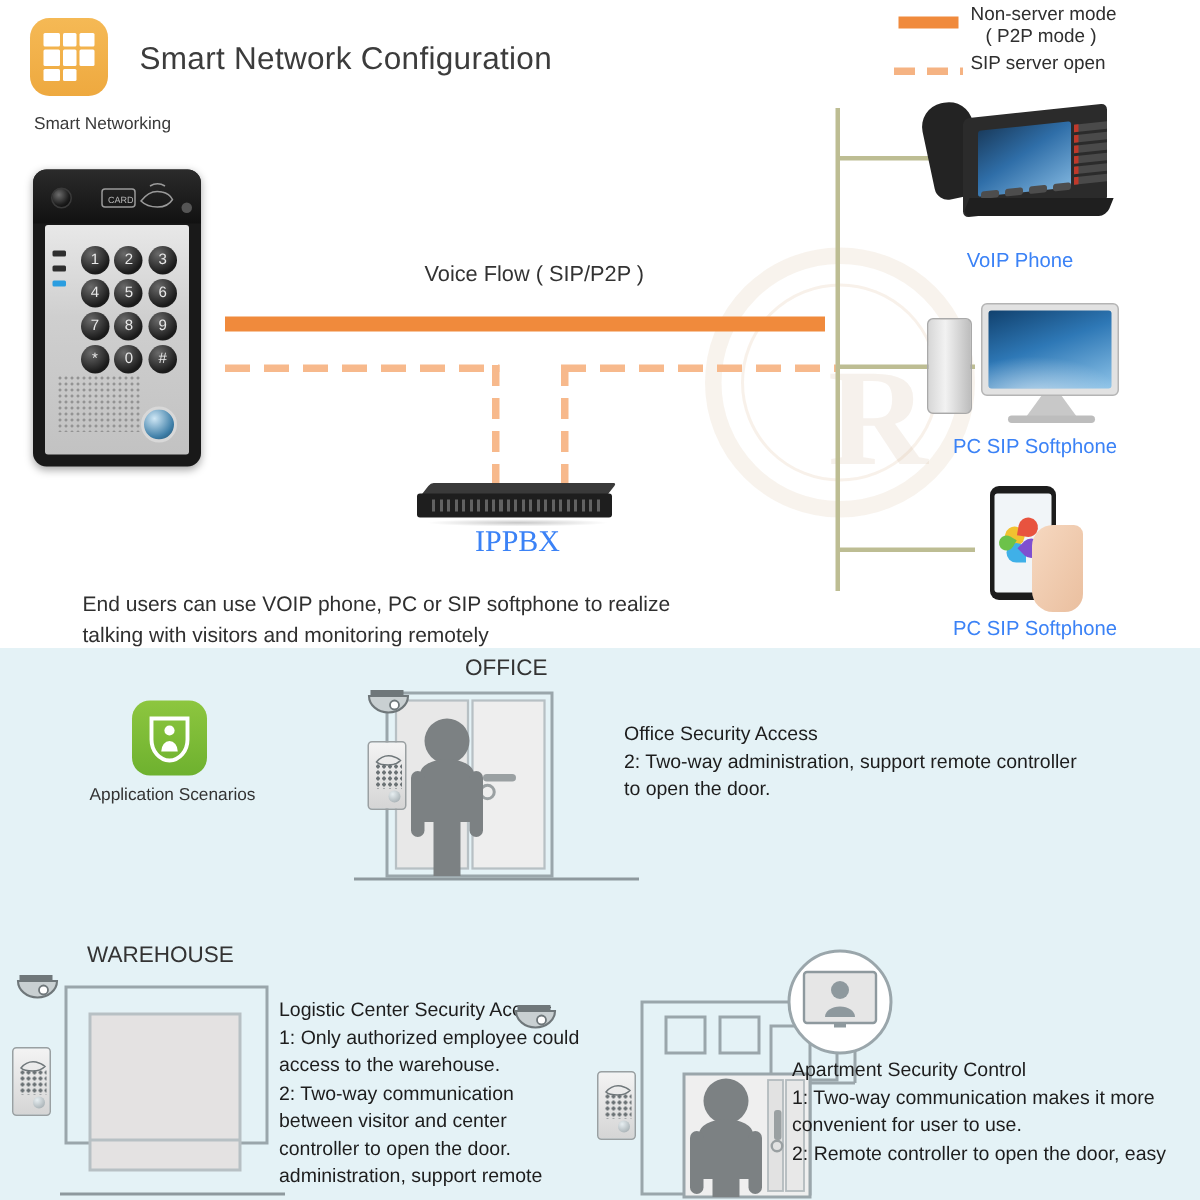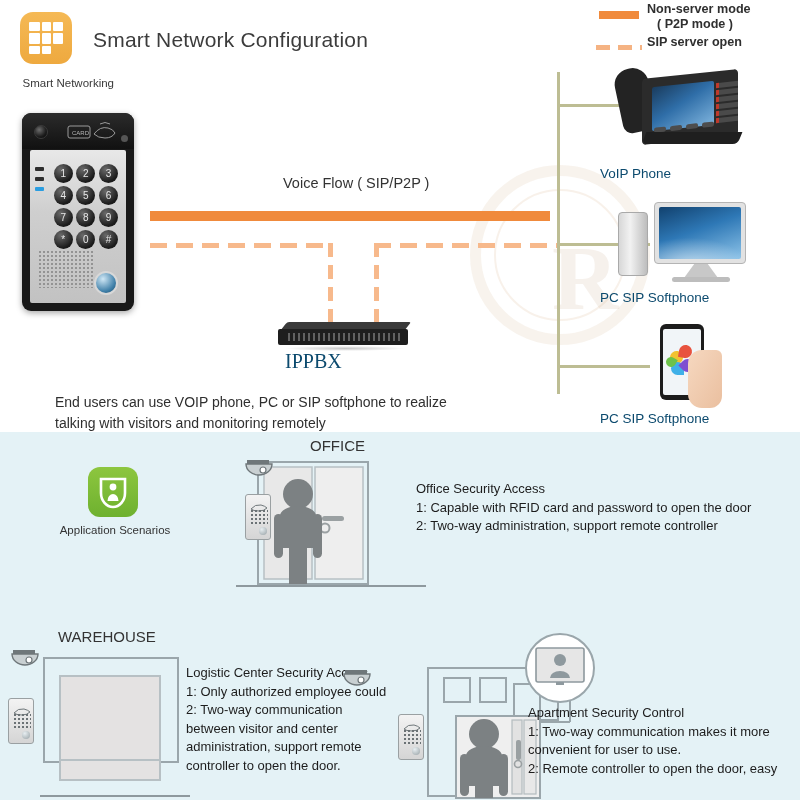--- a/index.html
+++ b/index.html
@@ -26,41 +26,41 @@
   .app-icon { position: absolute; left: 20px; top: 12px; width: 52px; height: 52px;
     border-radius: 13px; background: linear-gradient(180deg,#f5b955 0%, #eea93f 100%); }
   .app-icon .grid { position: absolute; left: 9px; top: 10px; width: 34px; height: 32px; }
   .app-icon .cell { position: absolute; background: #ffffff; border-radius: 1px; }
   .icon-caption { position: absolute; left: 4px; top: 77px; width: 110px; font-size: 11.5px;
     color: #3a3a3a; text-align: right; }
   .page-title { position: absolute; left: 93px; top: 28px; font-size: 21px; color: #3c3c3c; letter-spacing: .2px; }
 
   
   .legend { position: absolute; right: 8px; top: 2px; width: 196px; }
-  .legend-row { display: flex; align-items: flex-start; margin-bottom: 3px; font-weight: bold; }
+  .legend-row { display: flex; align-items: flex-start; margin-bottom: 3px; }
   .legend-swatch { width: 44px; height: 22px; flex: 0 0 44px; position: relative; margin-right: 7px; margin-top: 2px; }
   .sw-solid { position: absolute; left: 3px; top: 7px; width: 40px; height: 8px; background: #f08a3c; }
   .sw-dash { position: absolute; left: 0px; top: 8px; width: 46px; height: 5px;
     background: repeating-linear-gradient(to right, #f5b383 0 14px, transparent 14px 22px); }
   .legend-text { font-size: 12.6px; color: #2f2f2f; line-height: 15px; }
 
   
   .flow-label { position: absolute; left: 283px; top: 175px; font-size: 14.5px; color: #333; }
   .solid-line { position: absolute; left: 150px; top: 211px; width: 400px; height: 10px; background: #f08a3c; }
   .dash-h { position: absolute; height: 5px;
     background: repeating-linear-gradient(to right, #f7b98c 0 17px, transparent 17px 26px); }
   .dash-v { position: absolute; width: 5px;
     background: repeating-linear-gradient(to bottom, #f7b98c 0 14px, transparent 14px 22px); }
 
   
   .bus-v { position: absolute; left: 557px; top: 72px; width: 3px; height: 322px; background: #bdbd93; }
   .bus-h { position: absolute; height: 3px; background: #bdbd93; }
 
   
-  .dev-label { position: absolute; font-size: 13.5px; color: #0c4a6e; }
+  .dev-label { position: absolute; font-size: 13.5px; color: #3b82f6; text-align: center; }
 
   
   .intercom { position: absolute; left: 22px; top: 113px; width: 112px; height: 198px;
     border-radius: 9px; background: #191919; box-shadow: 0 2px 6px rgba(0,0,0,.35); }
   .ic-top { position: absolute; left: 0; top: 0; width: 112px; height: 36px; border-radius: 9px 9px 0 0;
     background: linear-gradient(180deg,#2b2b2b,#111); }
   .ic-cam { position: absolute; left: 12px; top: 12px; width: 14px; height: 14px; border-radius: 50%;
     background: radial-gradient(circle at 35% 32%, #6d6d6d 0%, #1c1c1c 60%, #000 100%); border: 1px solid #3a3a3a; }
   .ic-card { position: absolute; left: 44px; top: 7px; width: 54px; height: 25px; }
   .ic-card svg { display: block; }
@@ -350,22 +350,22 @@
         <svg width="18" height="9" viewBox="0 0 18 9">
             <path d="M1 6 q4 -5 10 -4 q4 1 6 3 q-3 3 -8 3 q-6 0 -8 -2z" fill="none" stroke="#6f777a" stroke-width="1"></path>
           </svg>
       </div>
       <div class="ap-keys"></div>
       <div class="ap-btn"></div>
     </div>
 
     <div class="sc-text" style="left:416px;top:48px;width:376px;">
       <span class="hdr">Office Security Access</span>
-      <span class="li">1: Capable with RFID card and password to open the door</span>
       <span class="li">2: Two-way administration, support remote controller</span>
+      <span class="li">    to open the door.</span>
     </div>
 
     <div class="zone-title" style="left:58px;top:196px;">WAREHOUSE</div>
 
     <svg class="illus" style="left:40px;top:222px;" width="150" height="146" viewBox="0 0 150 146">
       <rect x="4" y="4" width="134" height="104" fill="none" stroke="#9aa6ab" stroke-width="2"></rect>
       <rect x="20" y="22" width="100" height="104" fill="#e4e2e2" stroke="#b7c0c4" stroke-width="2"></rect>
       <line x1="20" y1="106" x2="120" y2="106" stroke="#b7c0c4" stroke-width="2"></line>
       <line x1="0" y1="142" x2="150" y2="142" stroke="#8e999e" stroke-width="2"></line>
     </svg>
@@ -383,24 +383,25 @@
             <path d="M1 6 q4 -5 10 -4 q4 1 6 3 q-3 3 -8 3 q-6 0 -8 -2z" fill="none" stroke="#6f777a" stroke-width="1"></path>
           </svg>
       </div>
       <div class="ap-keys"></div>
       <div class="ap-btn"></div>
     </div>
 
     <div class="sc-text" style="left:186px;top:232px;width:220px;">
       <span class="hdr">Logistic Center Security Access</span>
       <span class="li">1: Only authorized employee could</span>
+      <span class="li">    access to the warehouse.</span>
       <span class="li">2: Two-way communication</span>
       <span class="li">    between visitor and center</span>
+      <span class="li">    controller to open the door.</span>
       <span class="li">    administration, support remote</span>
-      <span class="li">    controller to open the door.</span>
     </div>
 
     <svg class="illus" style="left:400px;top:222px;" width="230" height="146" viewBox="0 0 230 146">
       <rect x="28" y="14" width="112" height="128" fill="none" stroke="#9aa6ab" stroke-width="2"></rect>
       <rect x="44" y="24" width="26" height="24" fill="none" stroke="#9aa6ab" stroke-width="2"></rect>
       <rect x="80" y="24" width="26" height="24" fill="none" stroke="#9aa6ab" stroke-width="2"></rect>
       <rect x="114" y="30" width="44" height="36" fill="none" stroke="#9aa6ab" stroke-width="2"></rect>
       <rect x="56" y="62" width="84" height="82" fill="#efefef" stroke="#9aa6ab" stroke-width="2"></rect>
       <rect x="112" y="66" width="10" height="74" fill="#e2e2e2" stroke="#b3bbbe" stroke-width="1.2"></rect>
       <rect x="124" y="66" width="12" height="74" fill="#e8e8e8" stroke="#b3bbbe" stroke-width="1.2"></rect>

